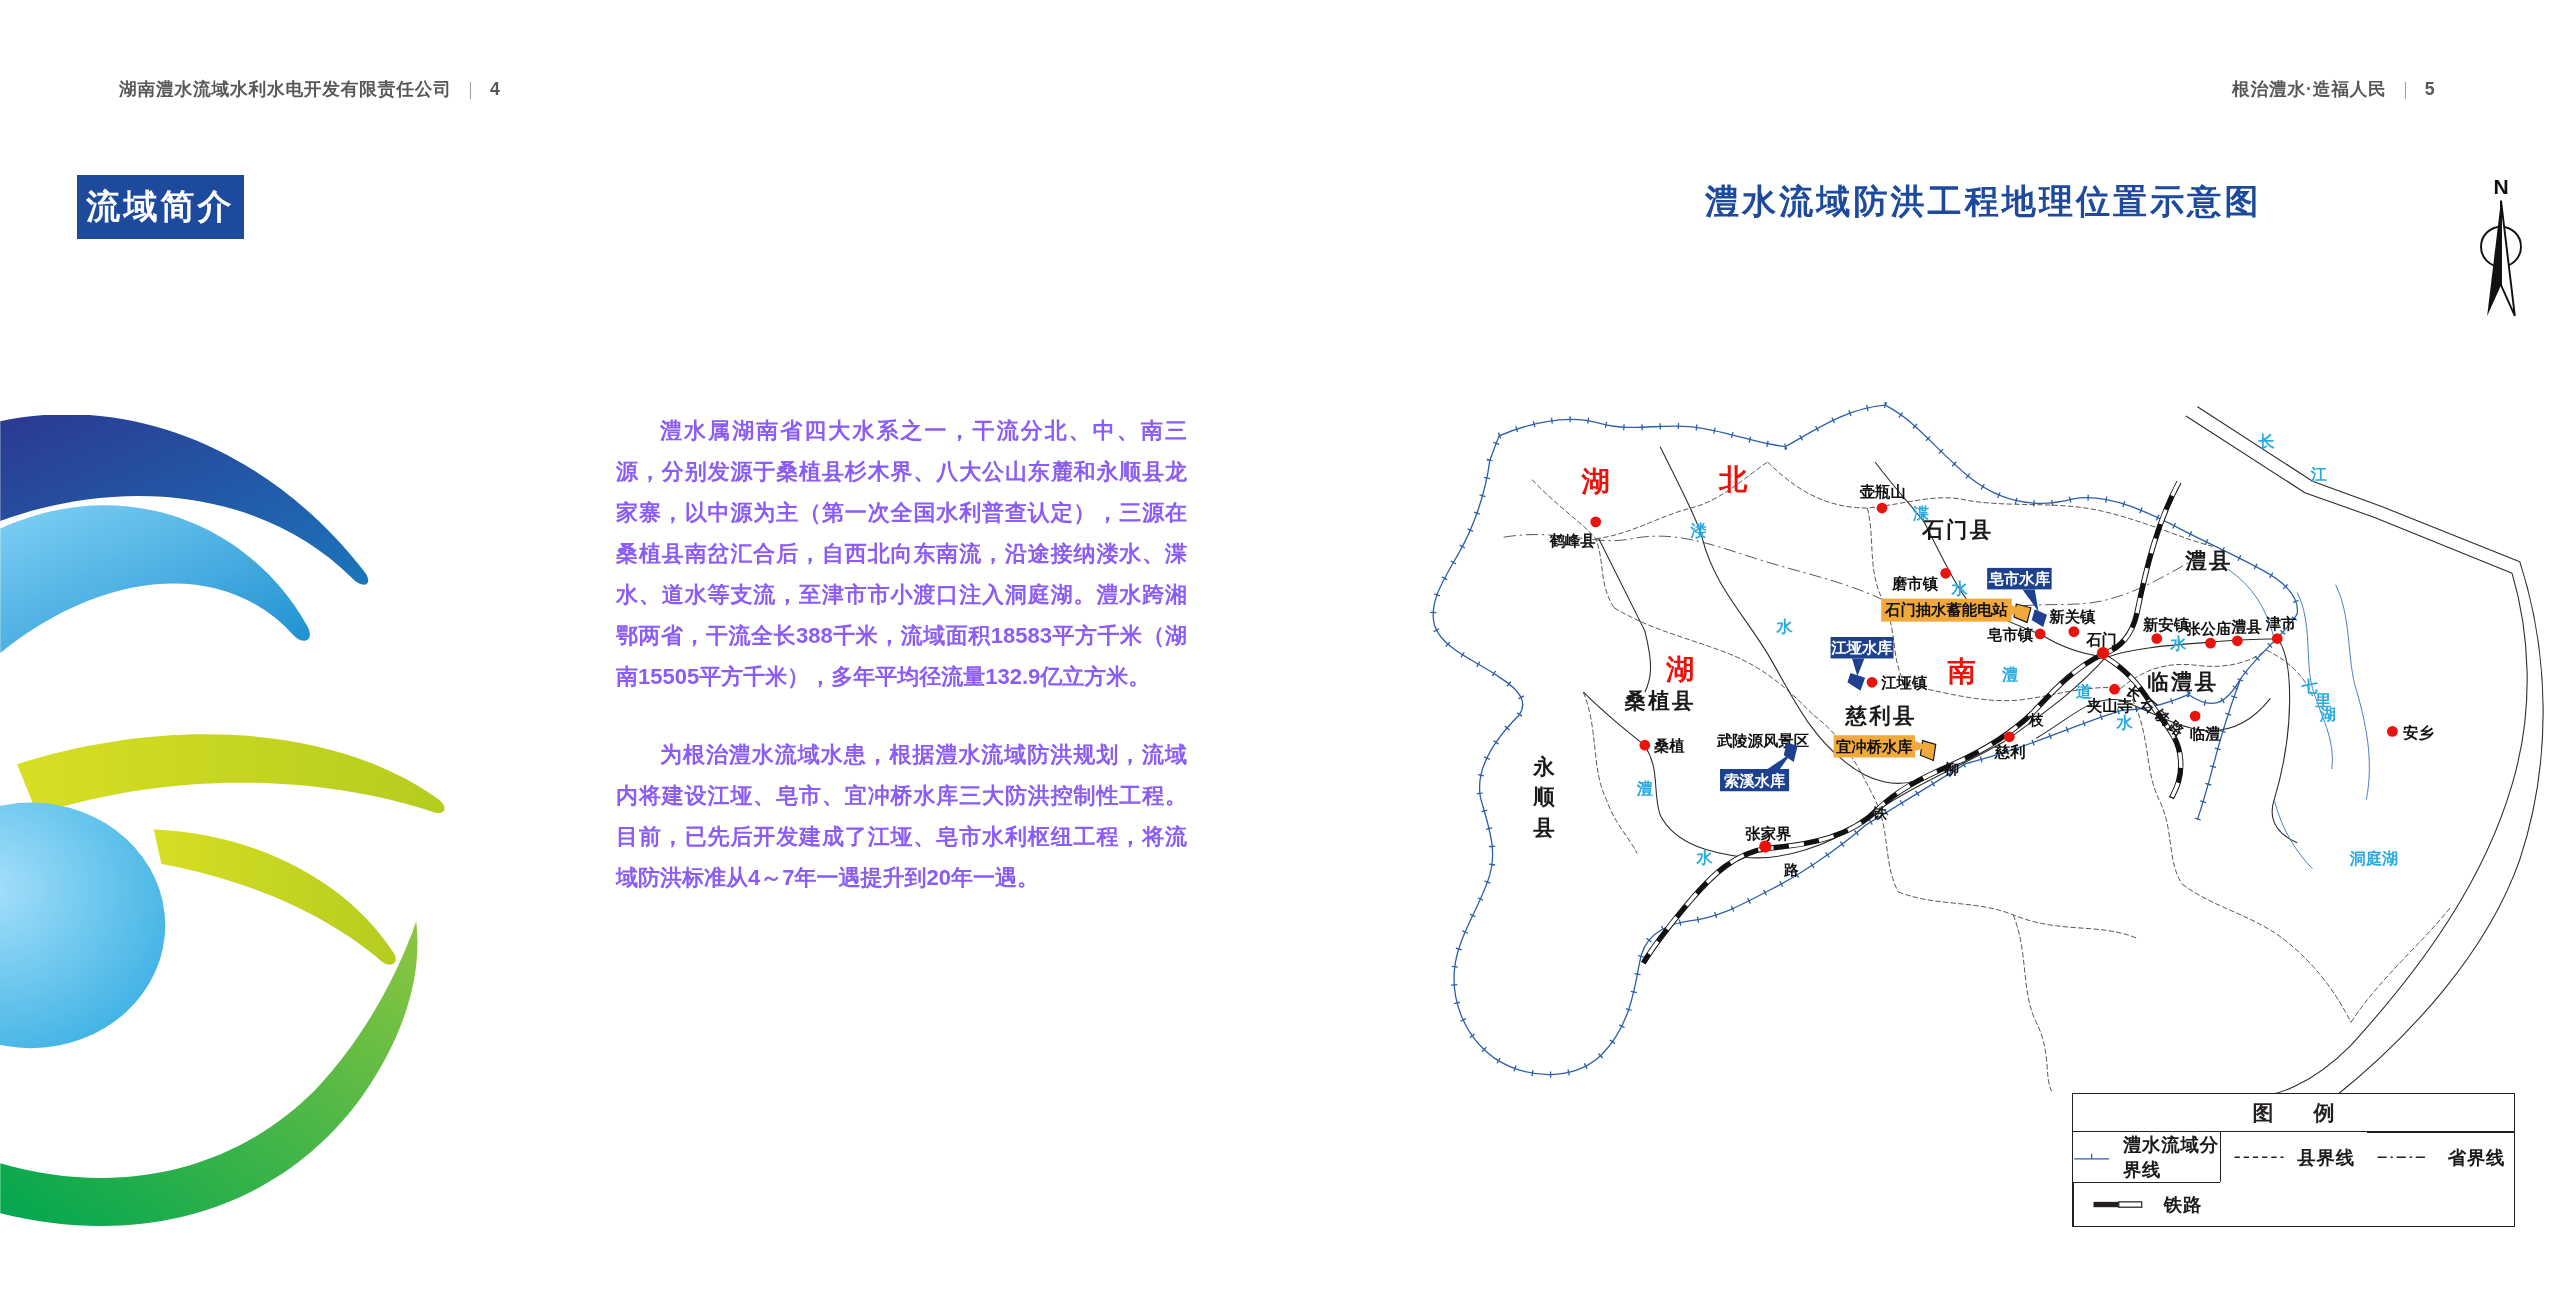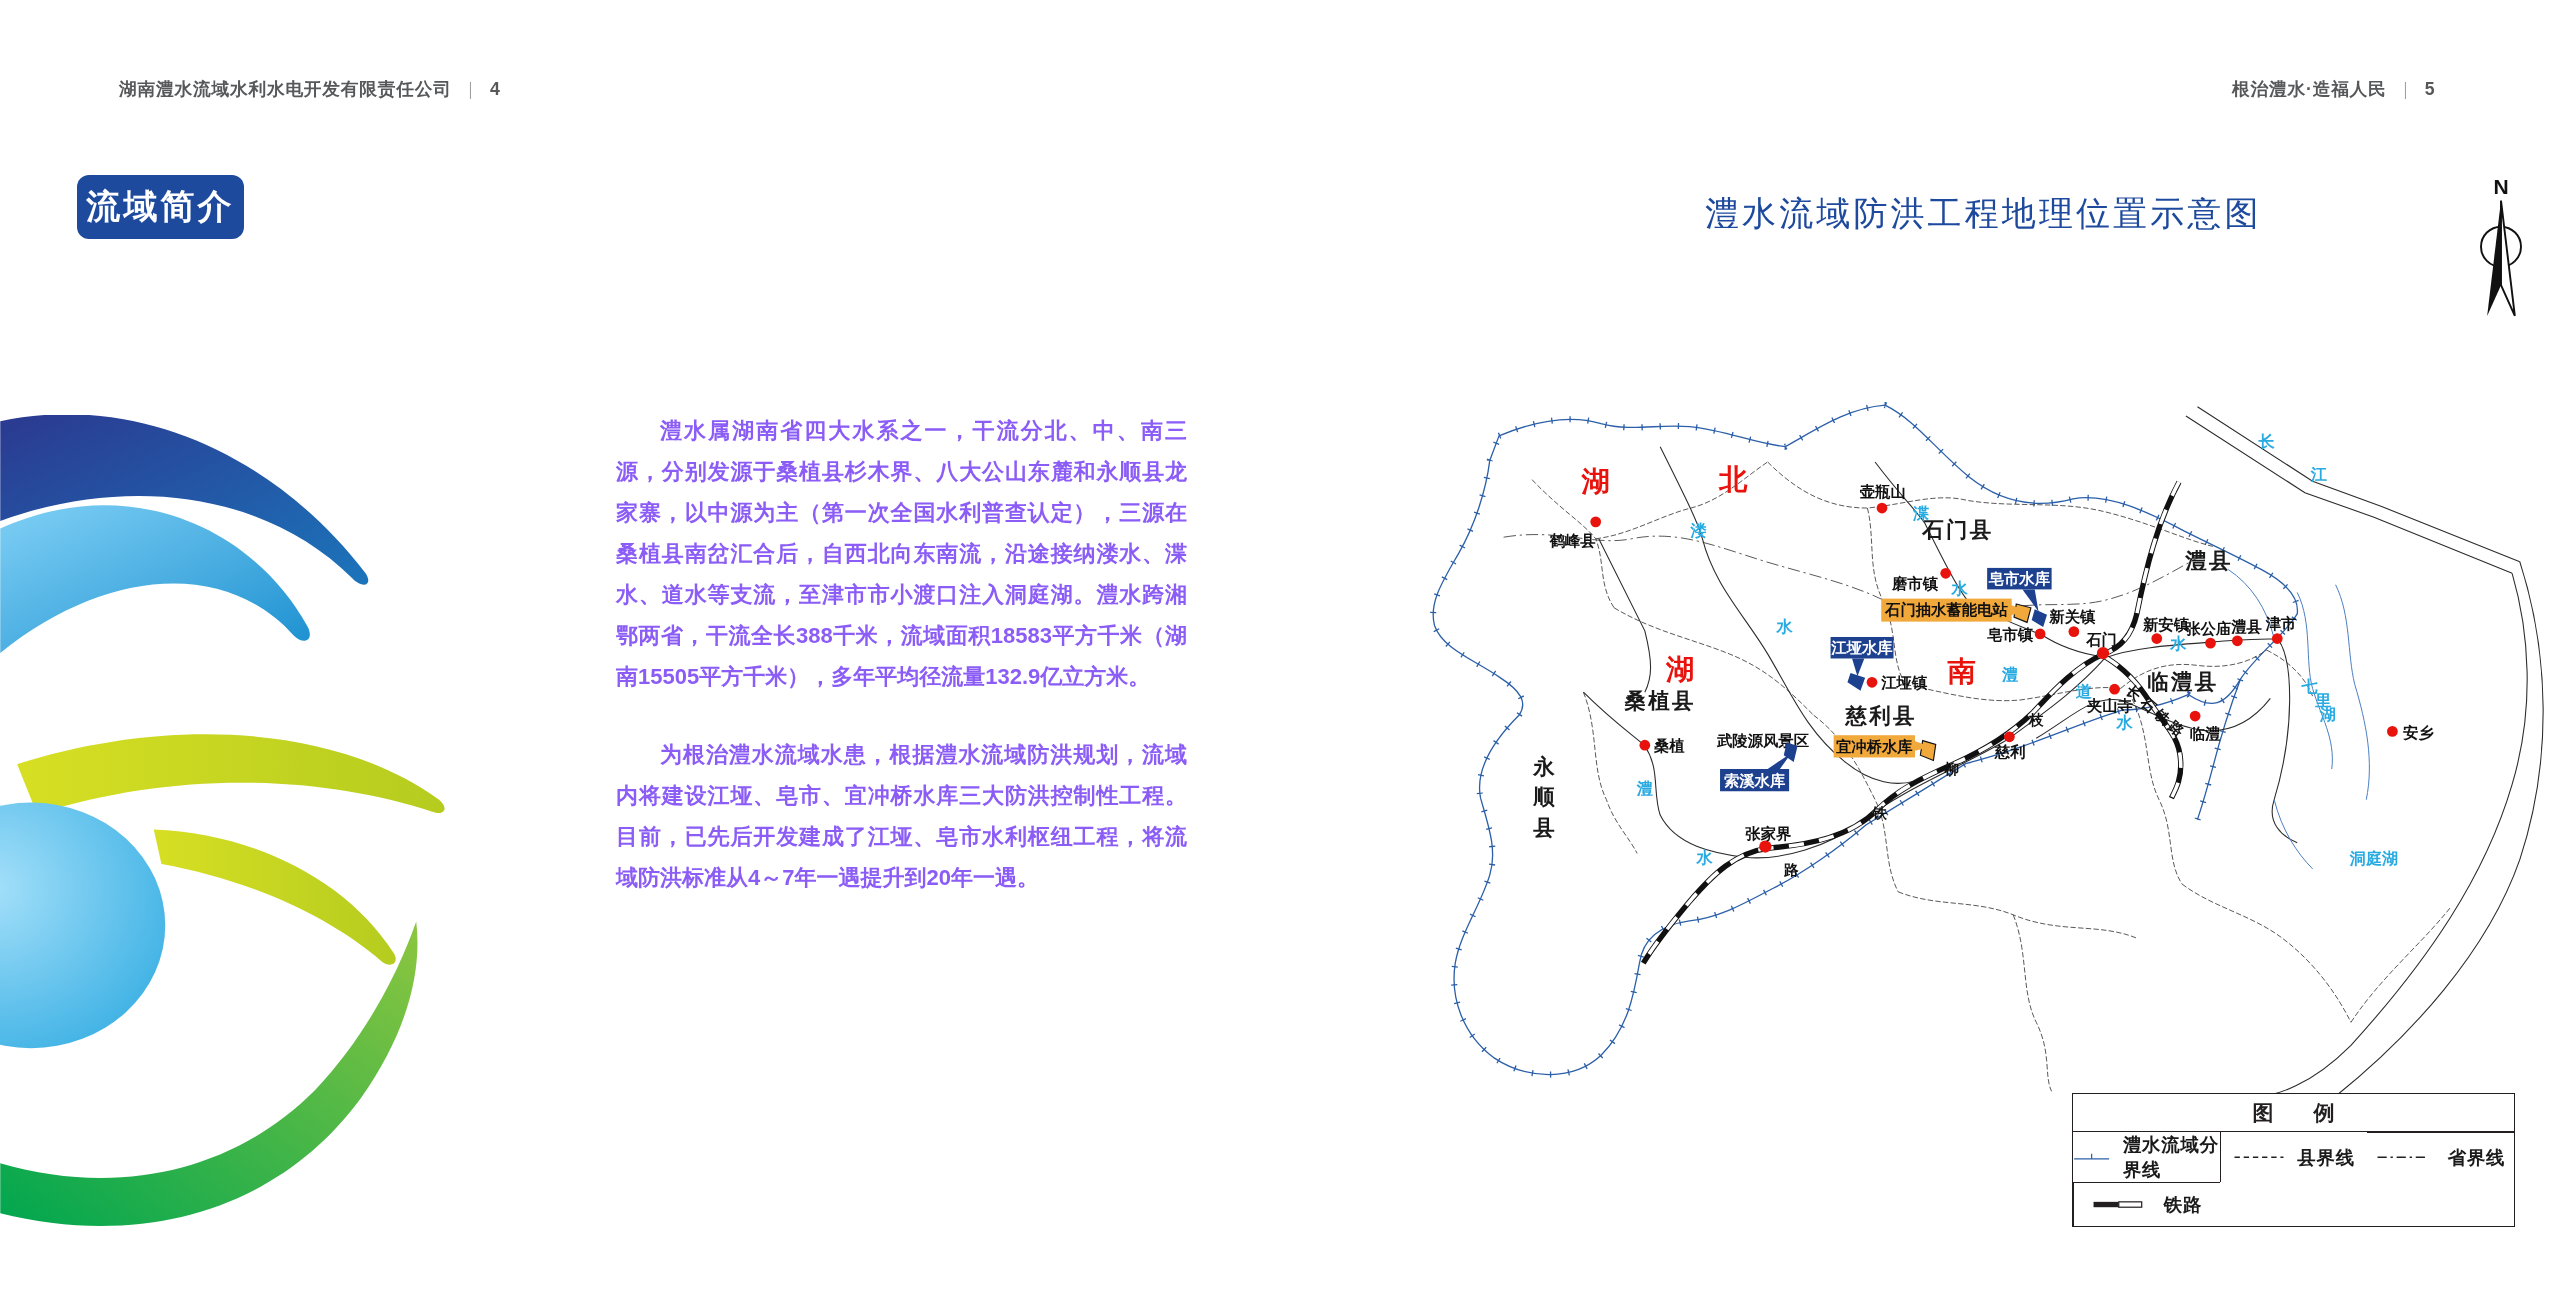--- a/index.html
+++ b/index.html
@@ -5,27 +5,27 @@
   html,body{margin:0;padding:0;background:#ffffff;}
   #page{position:relative;width:2576px;height:1306px;background:#ffffff;overflow:hidden;
         font-family:"Liberation Sans","DejaVu Sans",sans-serif;color:#231f20;}
   
   .hdr{position:absolute;top:77px;font-size:17.7px;font-weight:bold;color:#57585a;letter-spacing:0.8px;white-space:nowrap;}
   #hdr-left{left:77px;margin-left:42px;}
   #hdr-right{left:2211px;margin-left:21px;}
   .hdr .sep{display:inline-block;margin:0 10.7px;color:#8a8b8d;font-weight:normal;transform:scaleX(.6);}
   
   #section-title{position:absolute;left:77px;top:175px;width:167px;height:64px;background:#1e4a9d;
-     color:#fff;font-size:34px;font-weight:900;letter-spacing:3.1px;display:flex;align-items:center;justify-content:center;border-radius:12px;}
+     color:#fff;font-size:34px;font-weight:900;letter-spacing:3.1px;display:flex;align-items:center;justify-content:center;}
   #intro-text{position:absolute;left:616px;top:410px;width:571px;font-size:22px;line-height:41px;
      font-weight:bold;color:#8b5cf6;text-align:justify;}
   #intro-text p{margin:0 0 37px 0;text-indent:2em;}
   #logo{position:absolute;left:0;top:415px;width:461px;height:891px;}
   
-  #map-title{position:absolute;left:1705px;top:179px;font-size:34px;font-weight:400;color:#1e4a9d;letter-spacing:3.1px;white-space:nowrap;margin-top:12px;}
+  #map-title{position:absolute;left:1705px;top:179px;font-size:34px;font-weight:700;color:#1e4a9d;letter-spacing:3.1px;white-space:nowrap;}
   #compass{position:absolute;left:2474px;top:175px;width:54px;height:143px;}
   #compass .n{display:block;text-align:center;font-size:21px;font-weight:900;color:#111;}
   #map{position:absolute;left:1382px;top:353px;width:1198px;height:898px;}
   
   .thin path{fill:none;stroke:#3a3a3a;stroke-width:1.1;stroke-dasharray:7 3;}
   .provline{fill:none;stroke:#3a3a3a;stroke-width:1.3;stroke-dasharray:16 5 3 5 !important;}
   .riverln path{fill:none;stroke:#2b2b2b;stroke-width:1.4;}
   .blueln path{fill:none;stroke:#4a7fc1;stroke-width:1.3;}
   .basin-main{fill:none;stroke:#2b5fa8;stroke-width:1.7;}
   .basin-ticks{fill:none;stroke:#2b5fa8;stroke-width:8;stroke-dasharray:1.7 22;}

